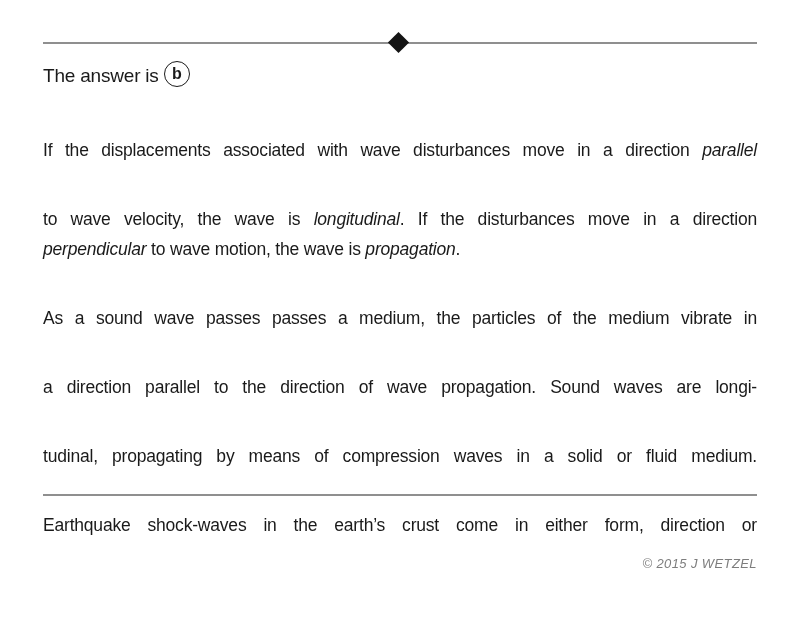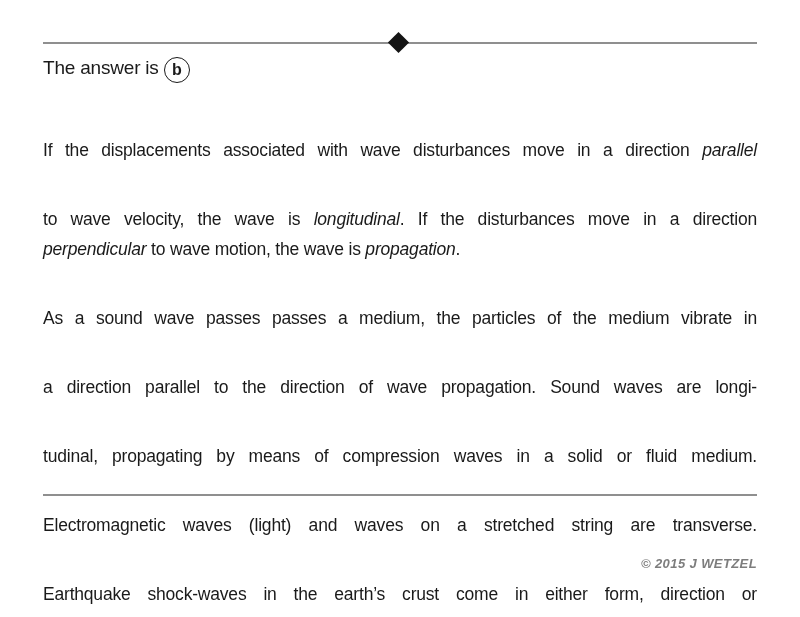--- a/index.html
+++ b/index.html
@@ -29,21 +29,21 @@
     height: 15px;
     background: #141414;
     transform: rotate(45deg);
   }
   .answer {
     position: absolute;
     left: 43px;
     top: 57px;
     height: 30px;
     display: flex;
-    align-items: flex-start;
+    align-items: flex-end;
     font-size: 19px;
     letter-spacing: -0.2px;
   }
   .answer-circle {
     width: 24px;
     height: 24px;
     margin-left: 5px;
     border: 1.6px solid #1a1a1a;
     border-radius: 50%;
     display: flex;
@@ -78,21 +78,20 @@
     white-space: pre-wrap;
   }
   .copyright {
     position: absolute;
     right: 43px;
     top: 556px;
     font-size: 13px;
     font-style: italic;
     letter-spacing: 0.4px;
     color: #7d7d7d;
-    font-weight: bold;
   }
 </style>
 </head>
 <body>
 
 <div class="page">
 
   <div class="rule rule-top"></div>
   <div class="diamond"></div>
 
@@ -111,21 +110,20 @@
       <span class="pline"><span class="it">perpendicular</span><span> to wave motion, the wave is </span><span class="it">propagation</span><span>.</span></span>
     </p>
 
     <p class="para">
       <span class="pline just"><span>As a sound wave passes passes a medium, the particles of the medium vibrate in</span></span>
       <span class="pline just"><span>a direction parallel to the direction of wave propagation.  Sound waves are longi-</span></span>
       <span class="pline just"><span>tudinal, propagating by means of compression waves in a solid or fluid medium.</span></span>
     </p>
 
     <p class="para">
-      <span class="pline just"><span>Electromagnetic waves (light) and waves on a stretched string are transverse.</span></span>
       <span class="pline just"><span>Earthquake shock-waves in the earth’s crust come in either form, direction or</span></span>
     </p>
 
   </div>
 
   <div class="rule rule-bottom"></div>
 
 
   <div class="copyright">© 2015 J WETZEL</div>
 

